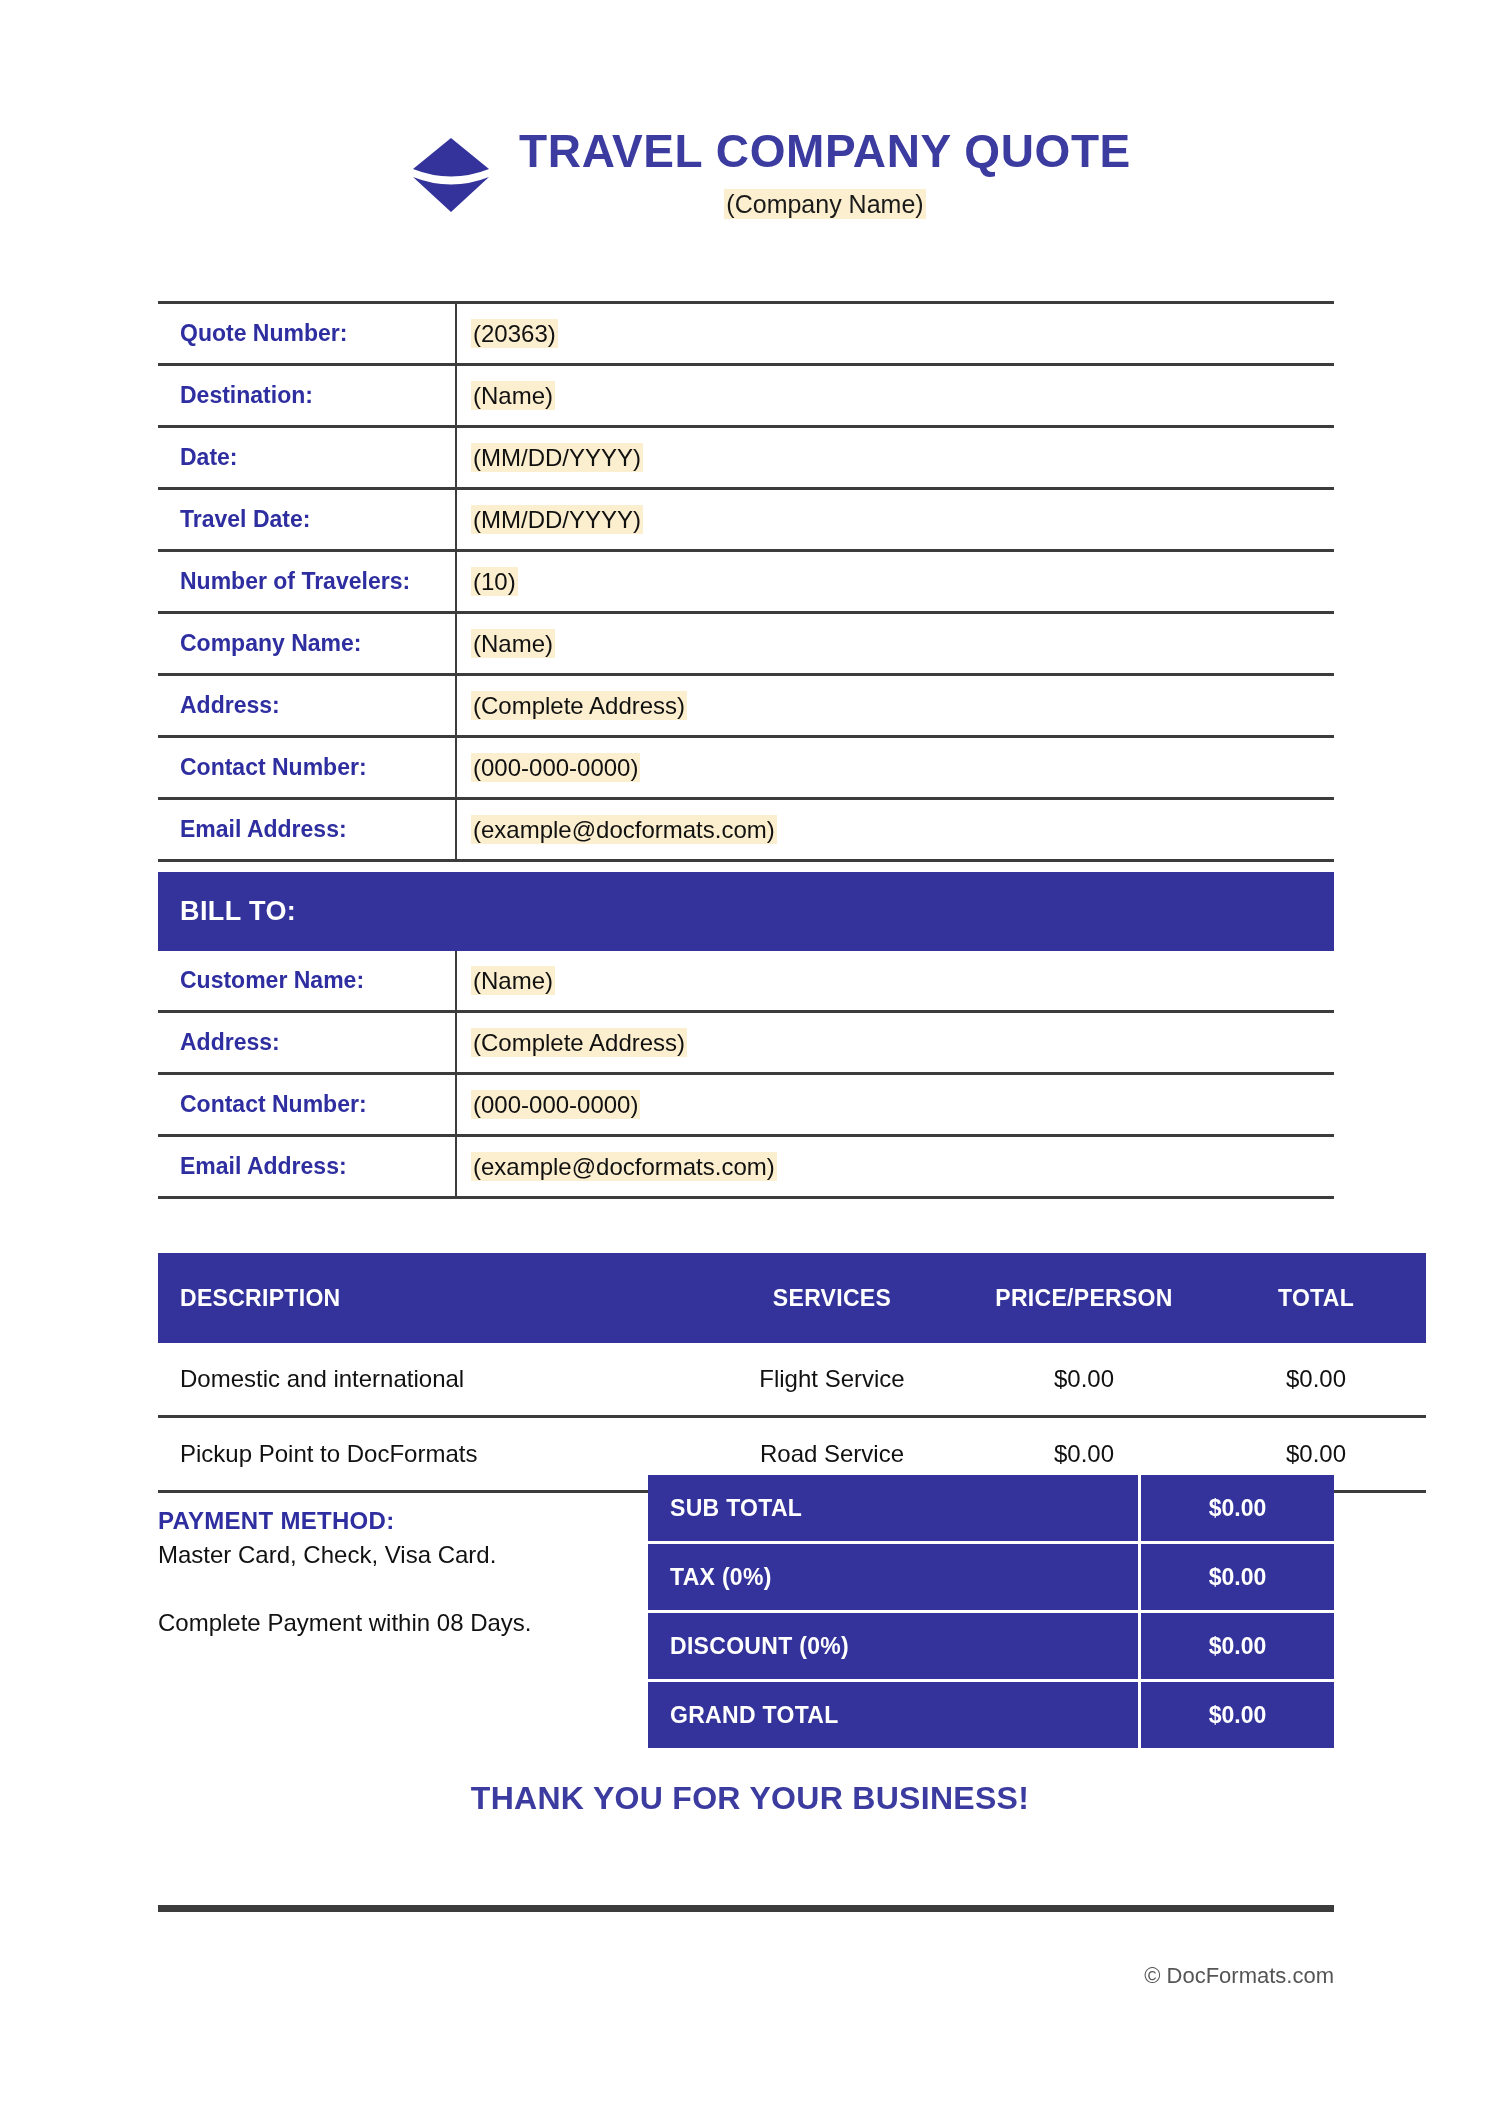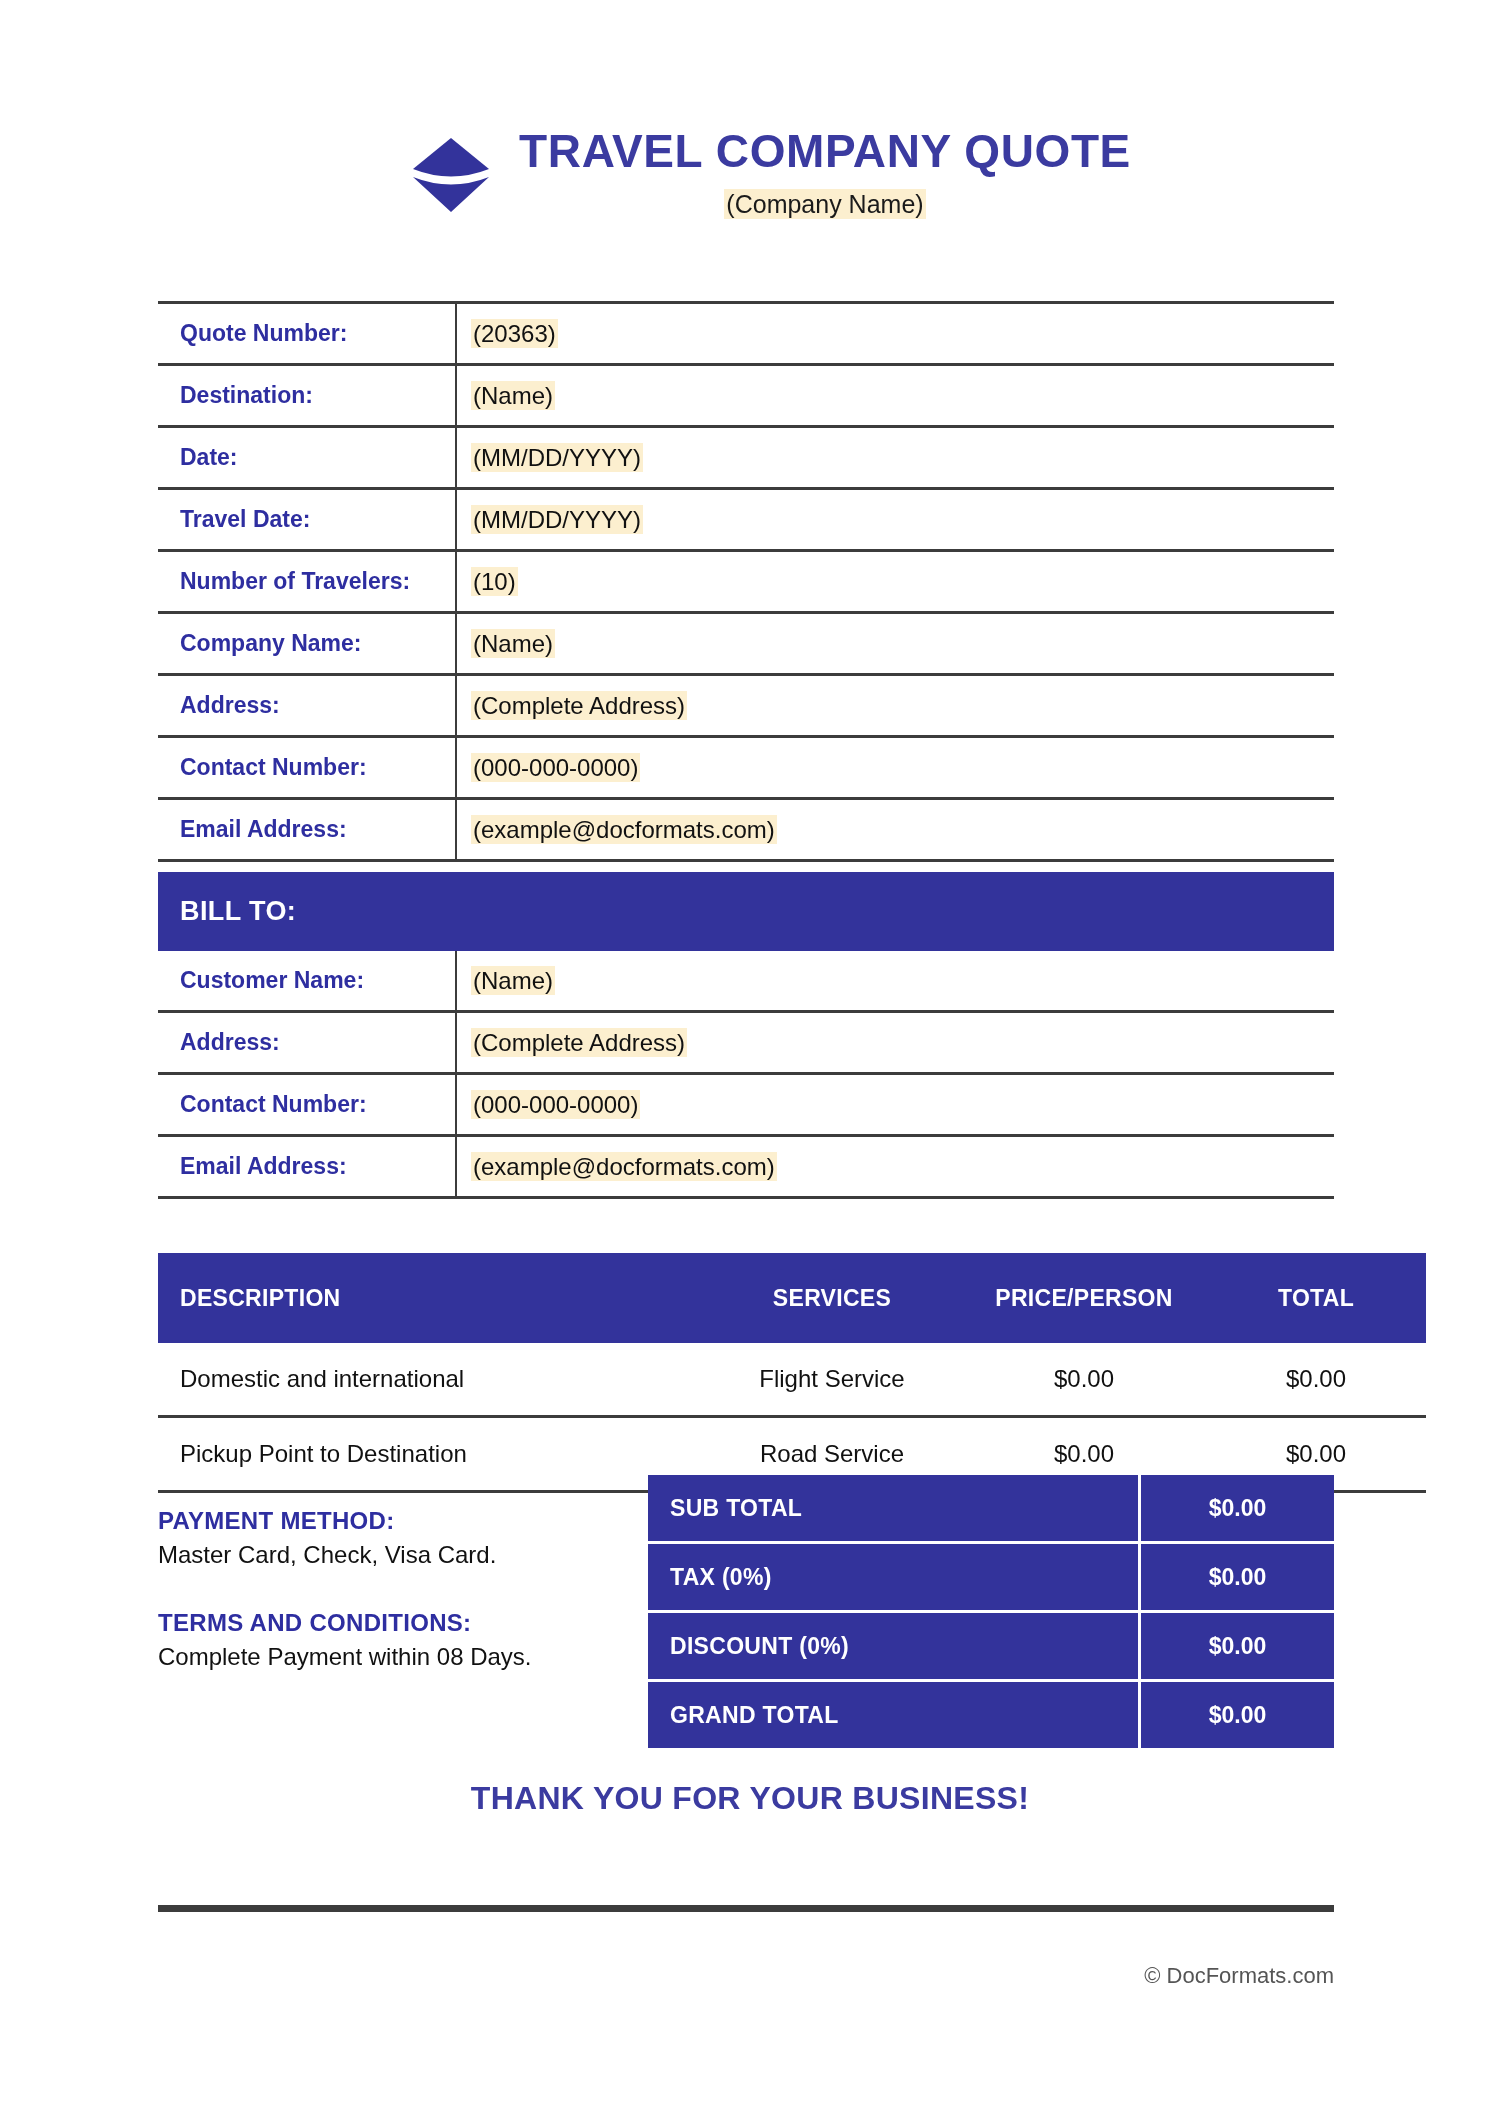--- a/index.html
+++ b/index.html
@@ -369,35 +369,34 @@
         </tr>
       </thead>
       <tbody>
         <tr>
           <td class="c-desc">Domestic and international</td>
           <td class="c-serv">Flight Service</td>
           <td class="c-price">$0.00</td>
           <td class="c-total">$0.00</td>
         </tr>
         <tr>
-          <td class="c-desc">Pickup Point to Destination</td>
+          <td class="c-desc">Pickup Point to DocFormats</td>
           <td class="c-serv">Road Service</td>
           <td class="c-price">$0.00</td>
           <td class="c-total">$0.00</td>
         </tr>
       </tbody>
     </table>
   </div>
 
   <div class="lower">
     <div class="pay-col">
       <div class="pay-head">PAYMENT METHOD:</div>
       <div class="pay-body">Master Card, Check, Visa Card.</div>
       <div class="pay-gap"></div>
-      <div class="pay-head">TERMS AND CONDITIONS:</div>
       <div class="pay-body">Complete Payment within 08 Days.</div>
     </div>
 
     <div class="totals-col">
       <table class="totals-table">
         <tbody>
           <tr>
             <td class="t-lbl">SUB TOTAL</td>
             <td class="t-val">$0.00</td>
           </tr>

